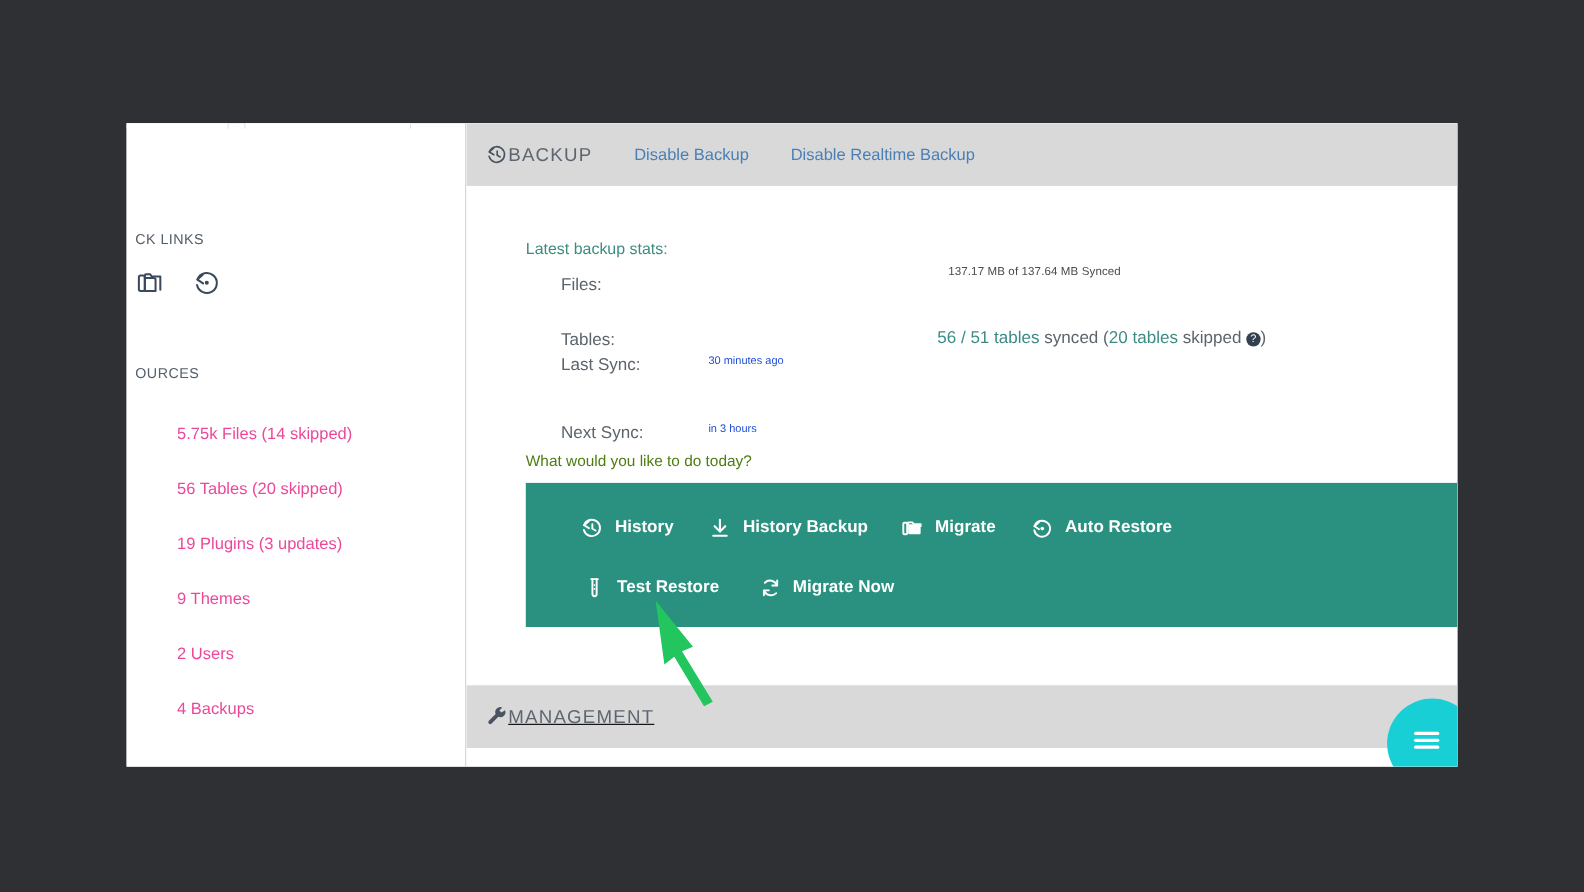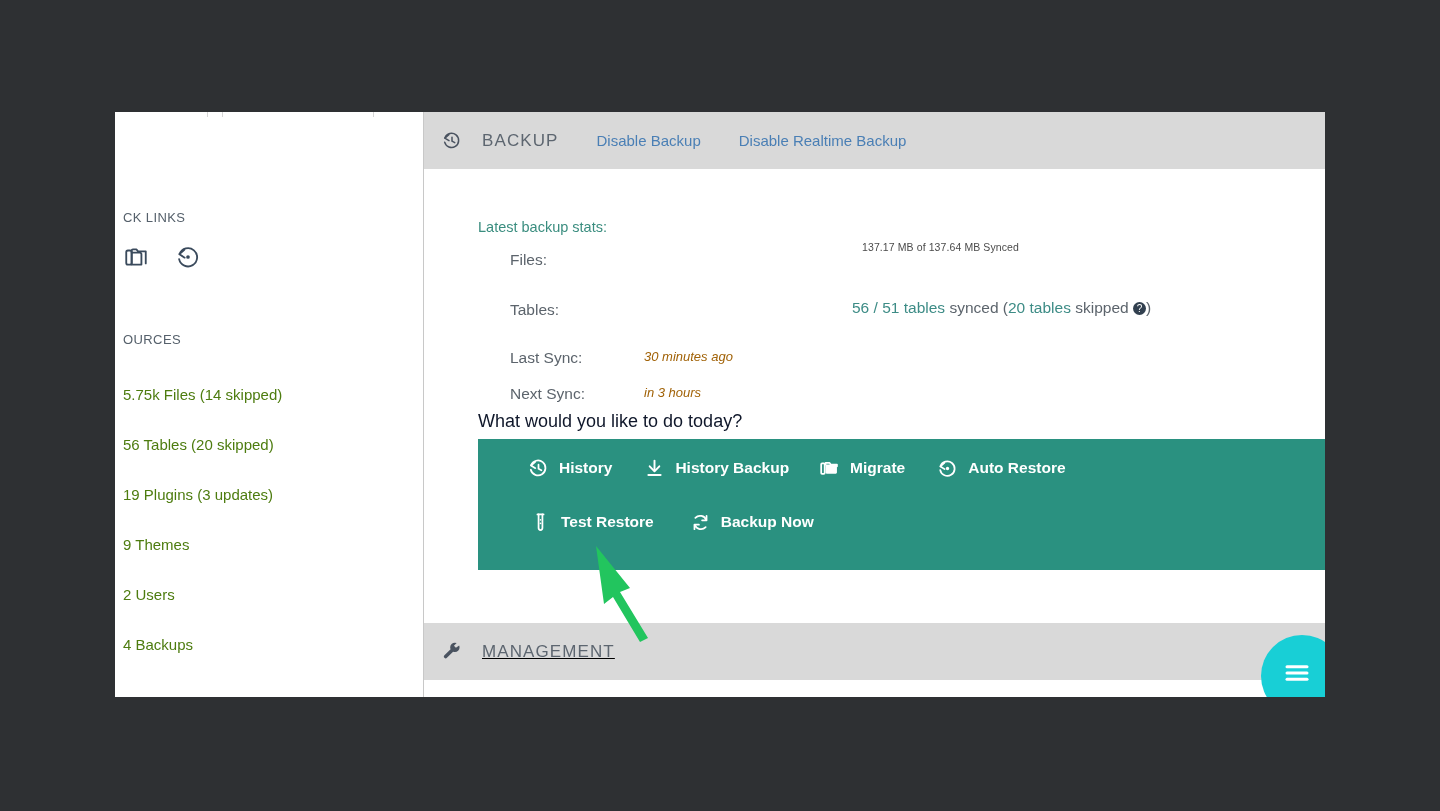--- a/index.html
+++ b/index.html
@@ -56,25 +56,26 @@
     display: flex; gap: 26px; align-items: center;
   }
   #quicklink-icons .qi { width: 26px; height: 26px; color: #3a4a5c; display:block; }
 
   #resource-list {
     position: absolute; left: 8px; top: 258px;
     width: 295px;
   }
   .res-item {
     font-size: 15px;
-    color: #4d7c0f;
+    color: #ec4899;
     height: 50px;
     line-height: 50px;
     white-space: nowrap;
     overflow: hidden;
+    margin-left: 38px;
   }
 
   
   #main {
     position: absolute;
     left: 309px; top: 0;
     width: 901px; height: 585px;
     background: #ffffff;
     overflow: hidden;
   }
@@ -86,21 +87,21 @@
     display: flex; align-items: center;
     padding-left: 18px;
   }
   #backup-bar { top: 0; }
   #management-bar { top: 511px; text-decoration: underline; }
 
   .section-icon { width: 20px; height: 20px; color: #4a5360; flex: 0 0 auto; }
   .section-title {
     font-size: 17px; color: #5d6670;
     letter-spacing: 1.1px;
-    margin-left: 20px;
+    margin-left: 0;
     white-space: nowrap;
   }
   .section-link {
     font-size: 15px;
     color: #4a7fb5;
     margin-left: 38px;
     white-space: nowrap;
     cursor: pointer;
   }
 
@@ -111,33 +112,32 @@
     width: 901px; height: 268px;
   }
   #stats-title {
     position: absolute; left: 54px; top: 50px;
     font-size: 14.5px; color: #3a8d7f;
     white-space: nowrap;
   }
   .stat-row { position: absolute; left: 0; width: 901px; height: 50px; }
   #row-files   { top: 68px; }
   #row-tables  { top: 118px; }
-  #row-lastsync{ top: 166px; }
+  #row-lastsync{ top: 140px; }
   #row-nextsync{ top: 202px; }
 
   .stat-label {
     position: absolute; left: 86px; top: 14px;
     font-size: 15.5px; color: #5c646c;
     white-space: nowrap;
   }
   .stat-value {
     position: absolute; left: 220px; top: 14px;
-    font-size: 13px; color: #a16207;
-    white-space: nowrap;
-    font-style: italic;
+    font-size: 10px; color: #1d4ed8;
+    white-space: nowrap;
   }
   .bar-wrap { position: absolute; left: 218px; top: 20px; width: 205px; }
   .bar-caption {
     position: absolute; left: 220px; top: -16px;
     font-size: 10.5px; color: #4b4b4b;
     white-space: nowrap;
     letter-spacing: .1px;
   }
   .bar-track {
     position: absolute; left: 0; top: 14px;
@@ -166,31 +166,31 @@
     color: #ffffff;
     font-size: 10px; line-height: 13px;
     text-align: center;
     vertical-align: 1px;
     font-family: "Liberation Sans", sans-serif;
     cursor: pointer;
   }
 
   #todo-link {
     position: absolute; left: 54px; top: 242px;
-    font-size: 18px; color: #0f172a;
+    font-size: 14px; color: #4d7c0f;
     white-space: nowrap; cursor: pointer;
   }
 
   
   #actionbar {
     position: absolute;
     left: 54px; top: 327px;
     width: 847px; height: 131px;
     background: #2a9180;
-    padding: 2px 0 0 0;
+    padding: 14px 0 0 0;
   }
   .action-row { display: flex; align-items: center; height: 54px; }
   .action-btn {
     display: flex; align-items: center;
     color: #ffffff;
     font-size: 15.5px;
     font-weight: bold;
     white-space: nowrap;
     cursor: pointer;
     height: 40px;
@@ -385,21 +385,21 @@
 
           <div class="action-btn">
             <span class="aicon">
               <svg viewBox="0 0 24 24" fill="none" stroke="currentColor" stroke-width="2" stroke-linecap="round" stroke-linejoin="round" width="21" height="21">
                 <path d="M18.6 9.3A7.6 7.6 0 0 0 6.1 6.6"></path>
                 <polyline points="18.9,4.3 18.9,9.5 13.8,9.5"></polyline>
                 <path d="M5.4 14.7a7.6 7.6 0 0 0 12.5 2.7"></path>
                 <polyline points="5.1,19.7 5.1,14.5 10.2,14.5"></polyline>
               </svg>
             </span>
-            <span>Backup Now</span>
+            <span>Migrate Now</span>
           </div>
         </div>
       </div>
 
       <div class="section-bar" id="management-bar">
         <span class="section-icon">
           <svg viewBox="0 0 24 24" fill="currentColor" width="20" height="20">
             <path d="M20.6 4.3a5.6 5.6 0 0 1-7.3 7.3L5.9 19a2.1 2.1 0 1 1-3-3l7.4-7.4a5.6 5.6 0 0 1 7.3-7.3l-3.3 3.3 2.4 2.4z"></path>
           </svg>
         </span>

